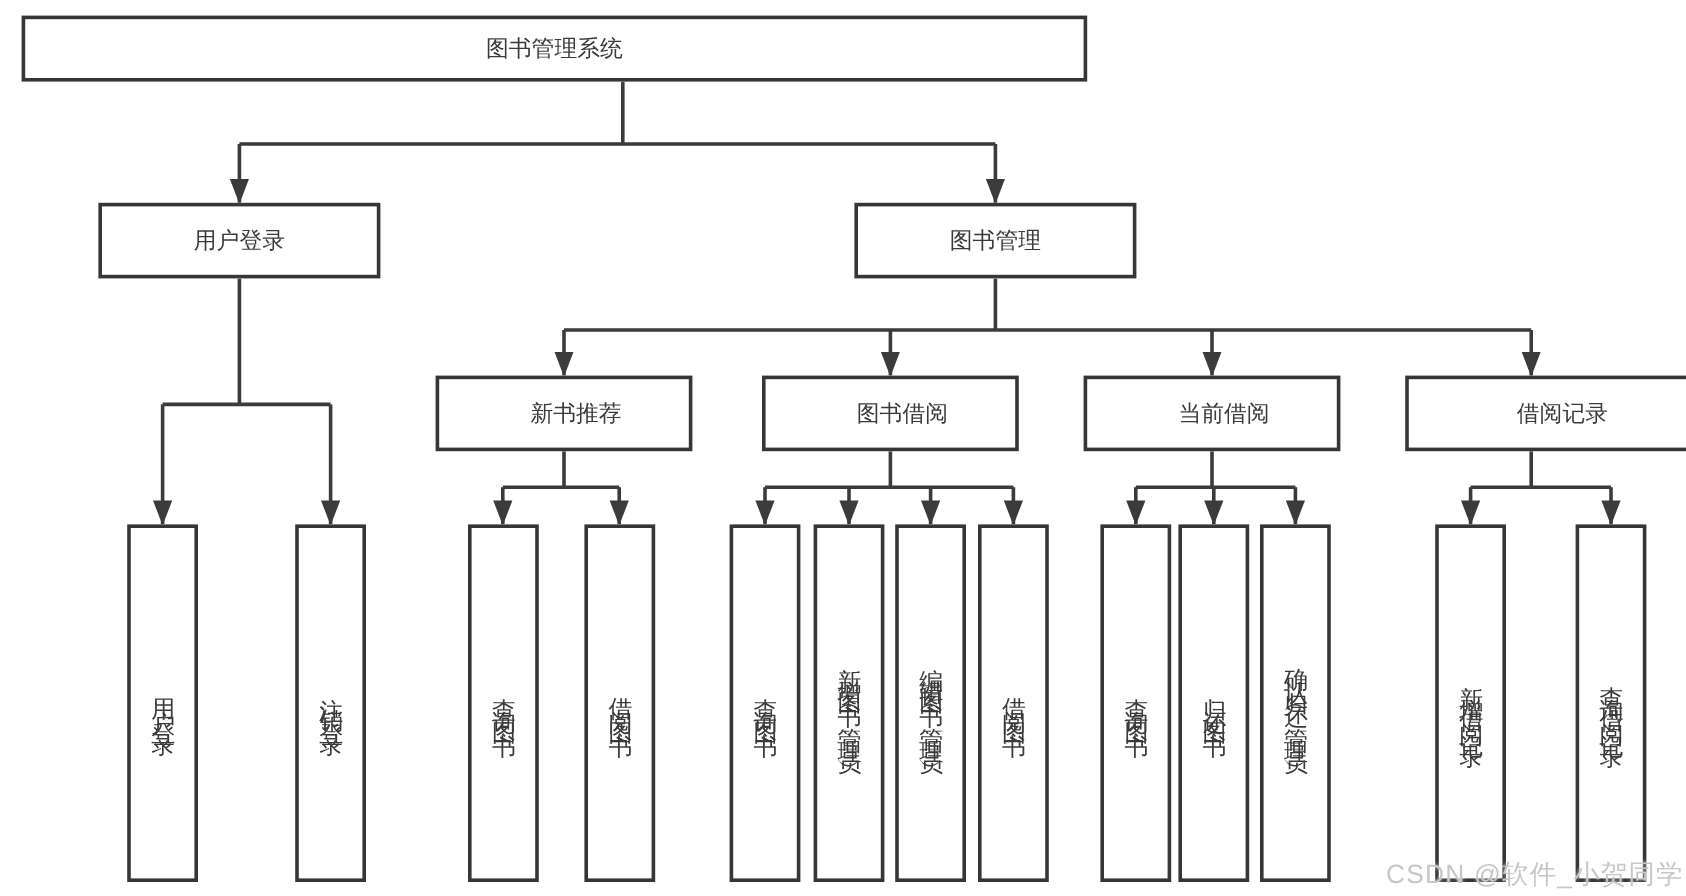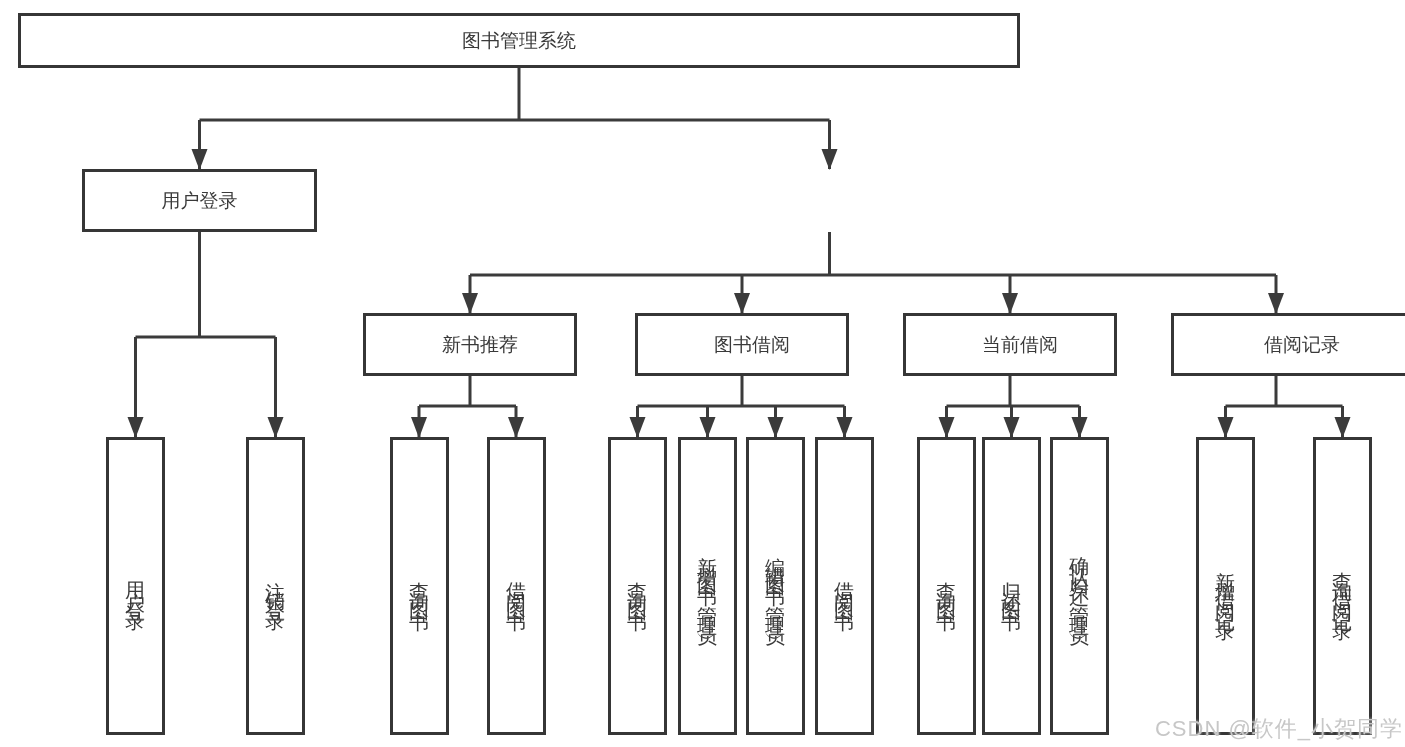--- a/index.html
+++ b/index.html
@@ -30,21 +30,21 @@
     background: #ffffff;
     color: #3a3a3a;
     display: flex;
     align-items: center;
     justify-content: center;
     z-index: 2;
   }
   .box-top {
     left: 18px;
     top: 13px;
-    width: 1002px;
+    width: 888px;
     height: 55px;
     font-size: 19px;
   }
   .box-l2 {
     top: 169px;
     width: 235px;
     height: 63px;
     font-size: 19px;
   }
   .box-l3 {
@@ -122,20 +122,21 @@
     <line x1="1011.5" y1="406" x2="1011.5" y2="437" stroke="#3b3b3b" stroke-width="3" marker-end="url(#arrow)"></line>
     <line x1="1079.5" y1="406" x2="1079.5" y2="437" stroke="#3b3b3b" stroke-width="3" marker-end="url(#arrow)"></line>
 
     <line x1="1225.5" y1="406" x2="1225.5" y2="437" stroke="#3b3b3b" stroke-width="3" marker-end="url(#arrow)"></line>
     <line x1="1342.5" y1="406" x2="1342.5" y2="437" stroke="#3b3b3b" stroke-width="3" marker-end="url(#arrow)"></line>
   </svg>
 
   <div class="box box-top">图书管理系统</div>
 
   <div class="box box-l2" style="left:82px">用户登录</div>
+  <div class="box box-l2" style="left:712px">图书管理</div>
 
   <div class="box box-l3" style="left:363px">新书推荐</div>
   <div class="box box-l3" style="left:635px">图书借阅</div>
   <div class="box box-l3" style="left:903px">当前借阅</div>
   <div class="box box-l3" style="left:1171px;width:242px">借阅记录</div>
 
   <div class="box vbox" style="left:106px">
     <span class="vtext">用户登录</span>
   </div>
   <div class="box vbox" style="left:246px">

